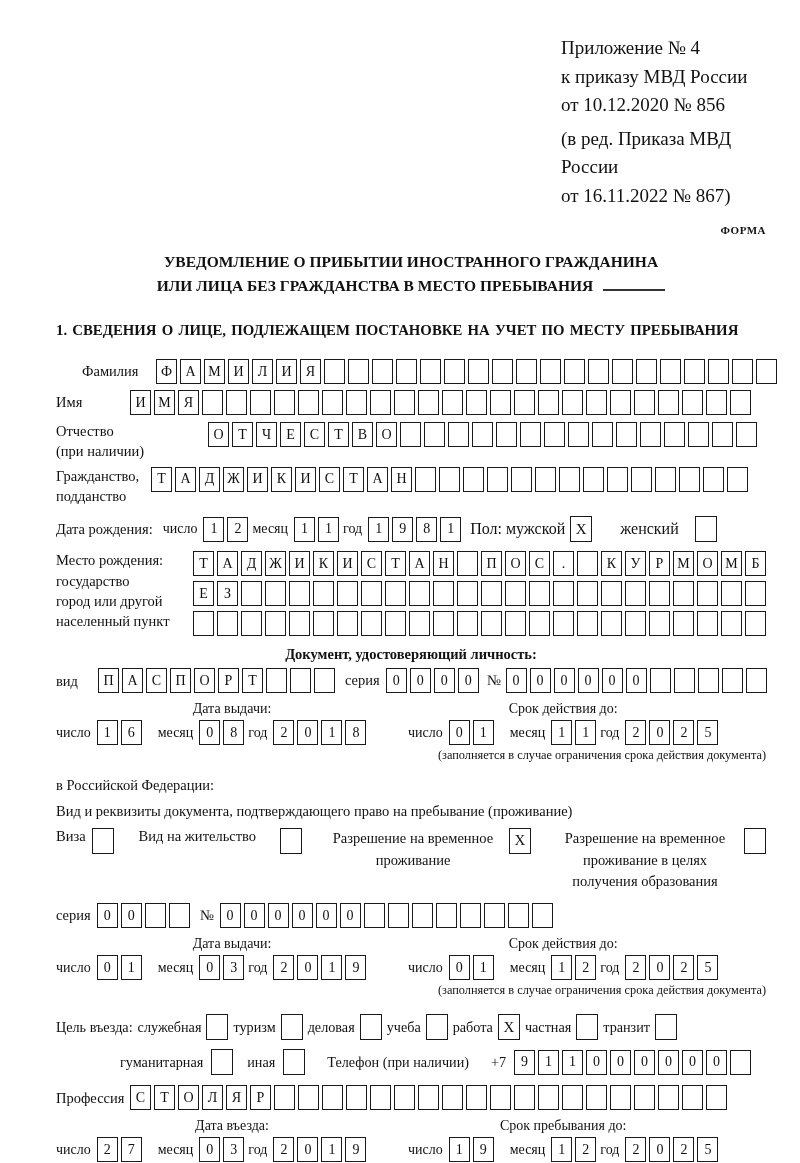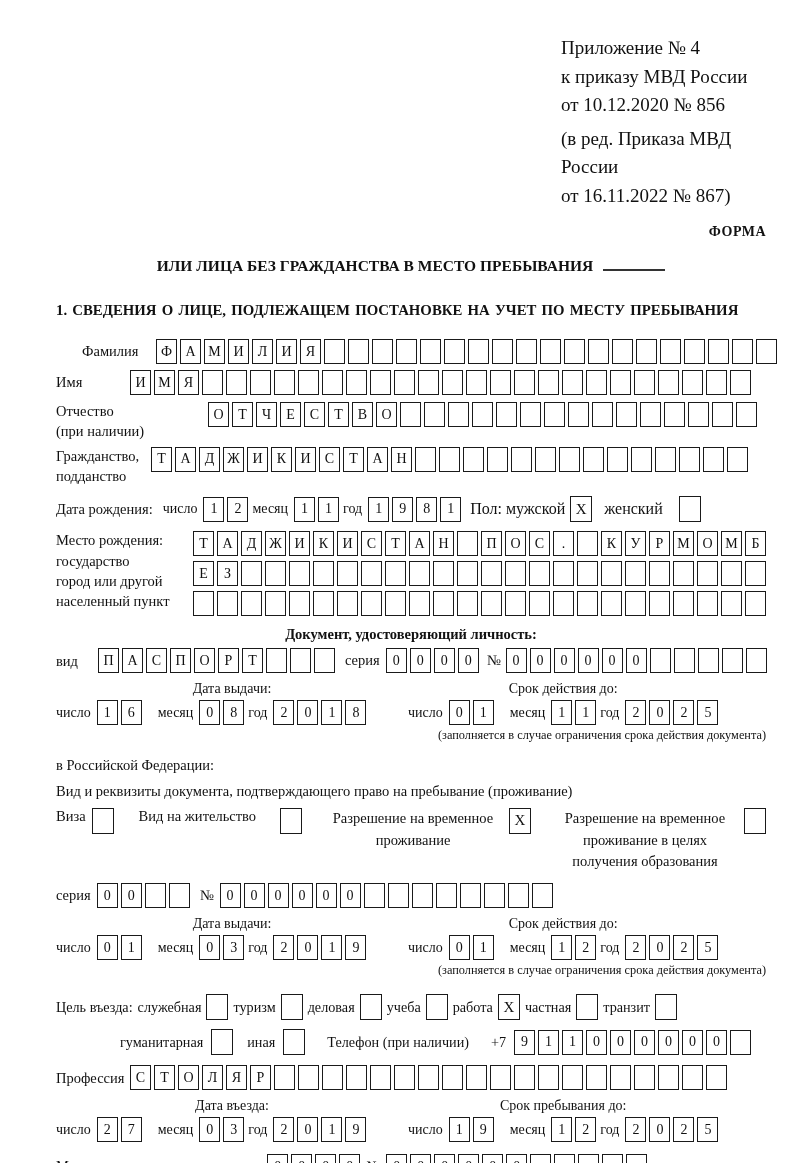--- a/index.html
+++ b/index.html
@@ -4,21 +4,21 @@
 <style>
   html,body{margin:0;padding:0;background:#e8e8e8;}
   .page{
     width:800px;height:1163px;box-sizing:border-box;margin:0 auto;
     background:#ffffff;color:#111;
     font-family:"Liberation Serif","DejaVu Serif",serif;
     padding:34px 34px 16px 56px;overflow:hidden;
   }
   .appendix{margin-left:505px;font-size:19px;line-height:1.5;}
   .appendix .amend{margin-top:5px;}
-  .forma{ text-align:right;font-weight:bold;font-size:14px;margin-top:14px;letter-spacing:.5px;}
+  .forma{ text-align:right;font-weight:bold;font-size:11px;margin-top:14px;letter-spacing:.5px;}
   .title{ text-align:center;font-weight:bold;font-size:15.5px;line-height:1.55;margin-top:14px;}
   .blank-line{display:inline-block;width:62px;border-bottom:2px solid #333;height:2px;margin-left:10px;}
   .sect{ font-weight:bold;font-size:14.8px;margin-top:24px;word-spacing:1.5px;}
   .frow{display:flex;align-items:center;margin-top:6px;}
   .frow.top{align-items:flex-start;}
   .flabel{flex-shrink:0;font-size:14.5px;line-height:1.4;}
   .w72{width:74px;} .w150{width:152px;} .w93{width:95px;} .w135{width:137px;} .w110{width:112px;}
   .boxrow{display:flex;gap:3px;}
   .box{
     width:21px;height:25px;box-sizing:border-box;border:1.6px solid #1a1a1a;background:#fff;
@@ -62,20 +62,21 @@
     <div>от 10.12.2020 № 856</div>
     <div class="amend">
       <div>(в ред. Приказа МВД России</div>
       <div>от 16.11.2022 № 867)</div>
     </div>
   </div>
 
   <div class="forma">ФОРМА</div>
 
   <div class="title">
+    <div>УВЕДОМЛЕНИЕ О ПРИБЫТИИ ИНОСТРАННОГО ГРАЖДАНИНА</div>
     <div>
       <span>ИЛИ ЛИЦА БЕЗ ГРАЖДАНСТВА В МЕСТО ПРЕБЫВАНИЯ</span><span class="blank-line"></span>
     </div>
   </div>
 
   <div class="sect">1. СВЕДЕНИЯ О ЛИЦЕ, ПОДЛЕЖАЩЕМ ПОСТАНОВКЕ НА УЧЕТ ПО МЕСТУ ПРЕБЫВАНИЯ</div>
 
   <div class="frow" style="margin-top:20px;margin-left:26px;">
     <div class="flabel w72">Фамилия</div>
     <div class="boxrow">
@@ -222,21 +223,21 @@
       <span class="dlabel">год</span>
       <span class="boxrow">
           <span class="box">1</span>
           <span class="box">9</span>
           <span class="box">8</span>
           <span class="box">1</span>
         </span>
     </span>
     <span style="margin-left:9px;">Пол: мужской</span>
     <span class="checkbox" style="margin-left:5px;">X</span>
-    <span style="margin-left:12px;text-align:center;">женский</span>
+    <span style="margin-left:28px;text-align:center;">женский</span>
     <span class="checkbox" style="margin-left:16px;"></span>
   </div>
 
   <div class="frow top" style="margin-top:8px;">
     <div class="flabel w135">
       <div>Место рождения:</div>
       <div>государство</div>
       <div>город или другой</div>
       <div>населенный пункт</div>
     </div>

